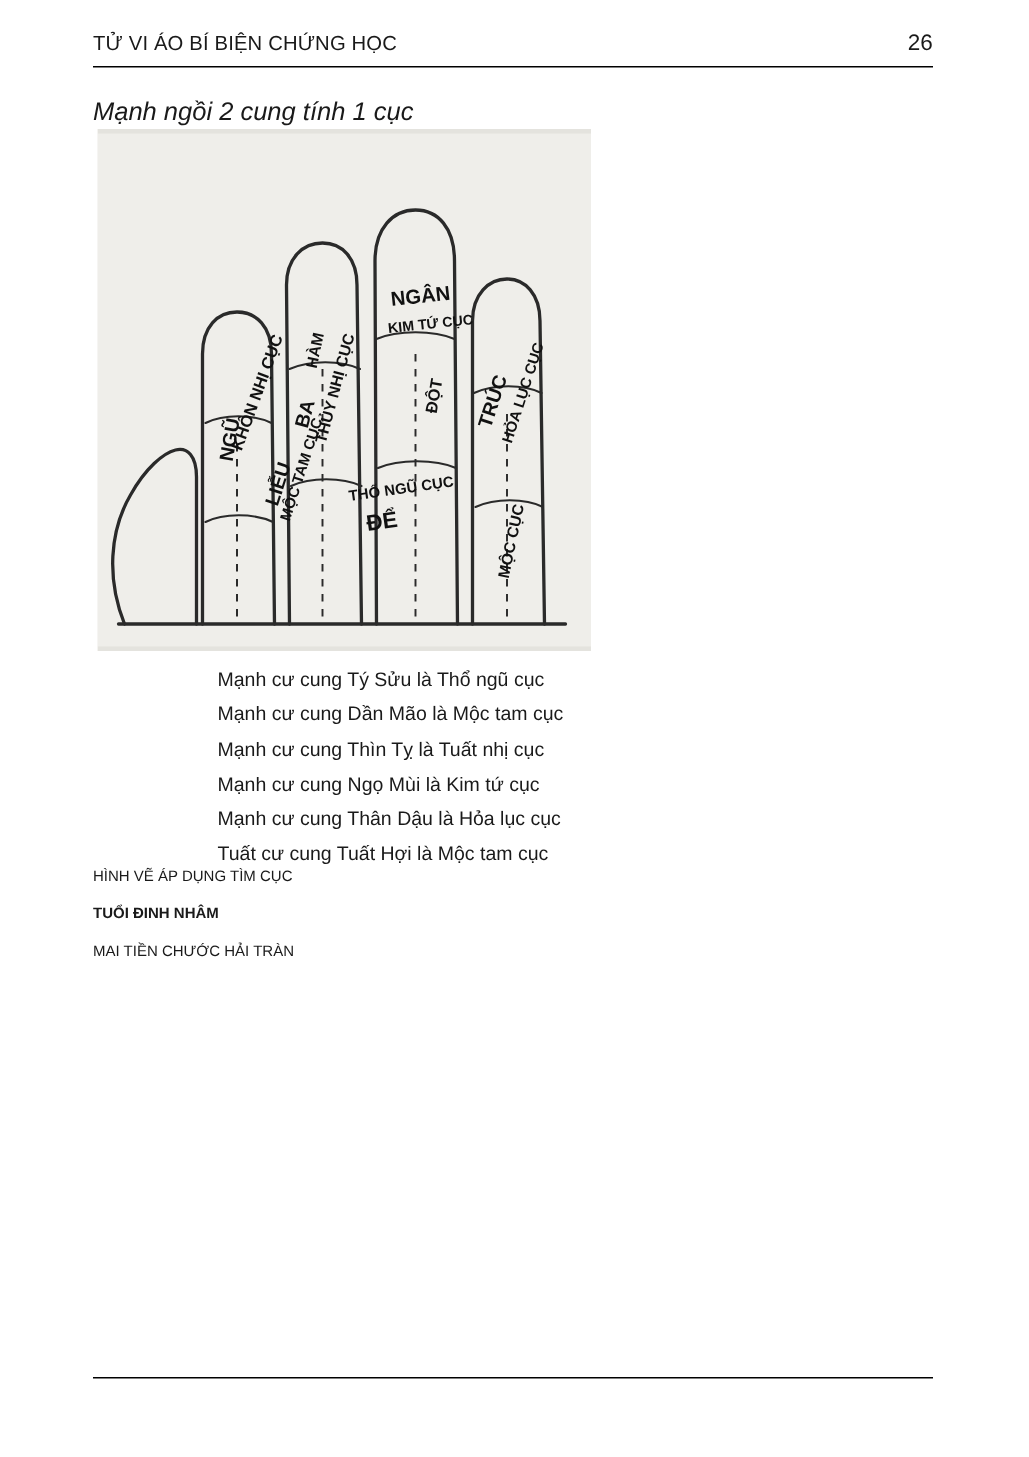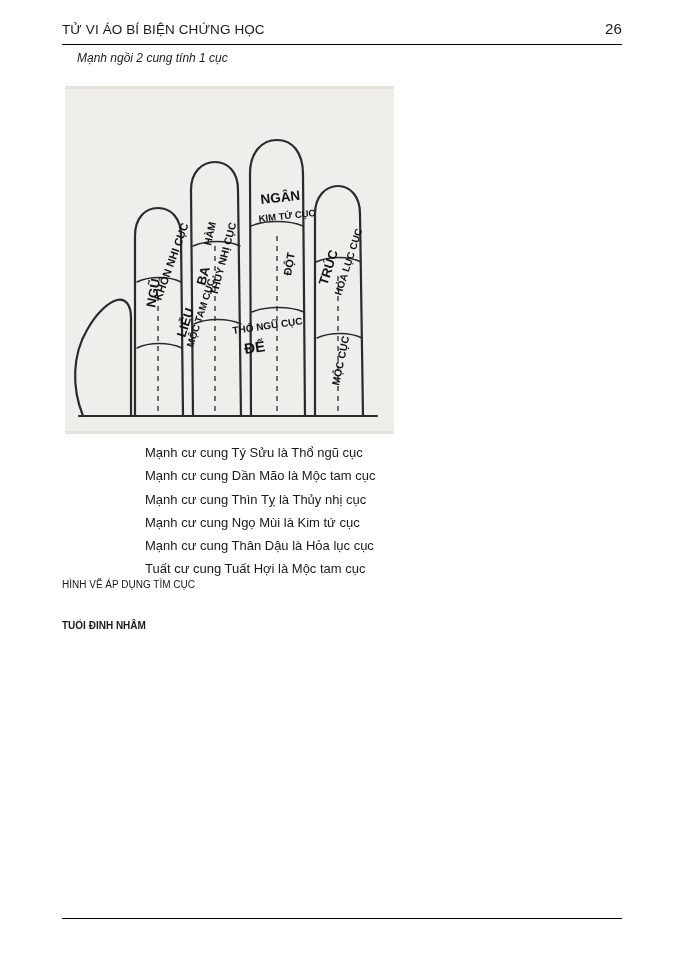--- a/index.html
+++ b/index.html
@@ -44,24 +44,23 @@
     left: 62px;
     top: 44px;
     width: 560px;
     height: 1px;
     background: #000;
   }
   
   .caption {
     position: absolute;
     left: 62px;
-    top: 51px;
-    font-size: 12px;
+    top: 65px;
+    font-size: 17px;
     font-style: italic;
-    margin-left: 15px;
   }
   
   .figure {
     position: absolute;
     left: 65px;
     top: 86px;
     width: 329px;
     height: 348px;
     background: #efeeea;
     overflow: hidden;
@@ -87,21 +86,20 @@
     top: 572px;
     width: 420px;
   }
   .tail .tline {
     font-size: 10px;
     line-height: 25px;
     white-space: nowrap;
   }
   .tail .bold {
     font-weight: bold;
-    margin-top: 16px;
   }
   
   .footer-rule {
     position: absolute;
     left: 62px;
     top: 918px;
     width: 560px;
     height: 1px;
     background: #000;
   }
@@ -212,26 +210,27 @@
       <g opacity="0.08" fill="#6b665c">
         <rect x="0" y="0" width="329" height="3"></rect>
         <rect x="0" y="345" width="329" height="3"></rect>
       </g>
     </svg>
   </div>
 
   <div class="lines">
     <div class="line">Mạnh cư cung Tý  Sửu là Thổ ngũ cục</div>
     <div class="line">Mạnh cư cung Dần Mão là Mộc tam cục</div>
-    <div class="line">Mạnh cư cung Thìn Tỵ là Thủy nhị cục</div>
+    <div class="line">Mạnh cư cung Thìn Tỵ là Tuất nhị cục</div>
     <div class="line">Mạnh cư cung Ngọ Mùi là Kim tứ cục</div>
     <div class="line">Mạnh cư cung Thân Dậu là Hỏa lục cục</div>
     <div class="line">Tuất cư cung Tuất Hợi là Mộc tam cục</div>
   </div>
 
   <div class="tail">
     <div class="tline">HÌNH VẼ ÁP DỤNG TÌM CỤC</div>
     <div class="tline bold">TUỔI ĐINH NHÂM</div>
+    <div class="tline">MAI TIỀN CHƯỚC HẢI TRÀN</div>
   </div>
 
   <div class="footer-rule"></div>
 
 </div>
 
 </body></html>

